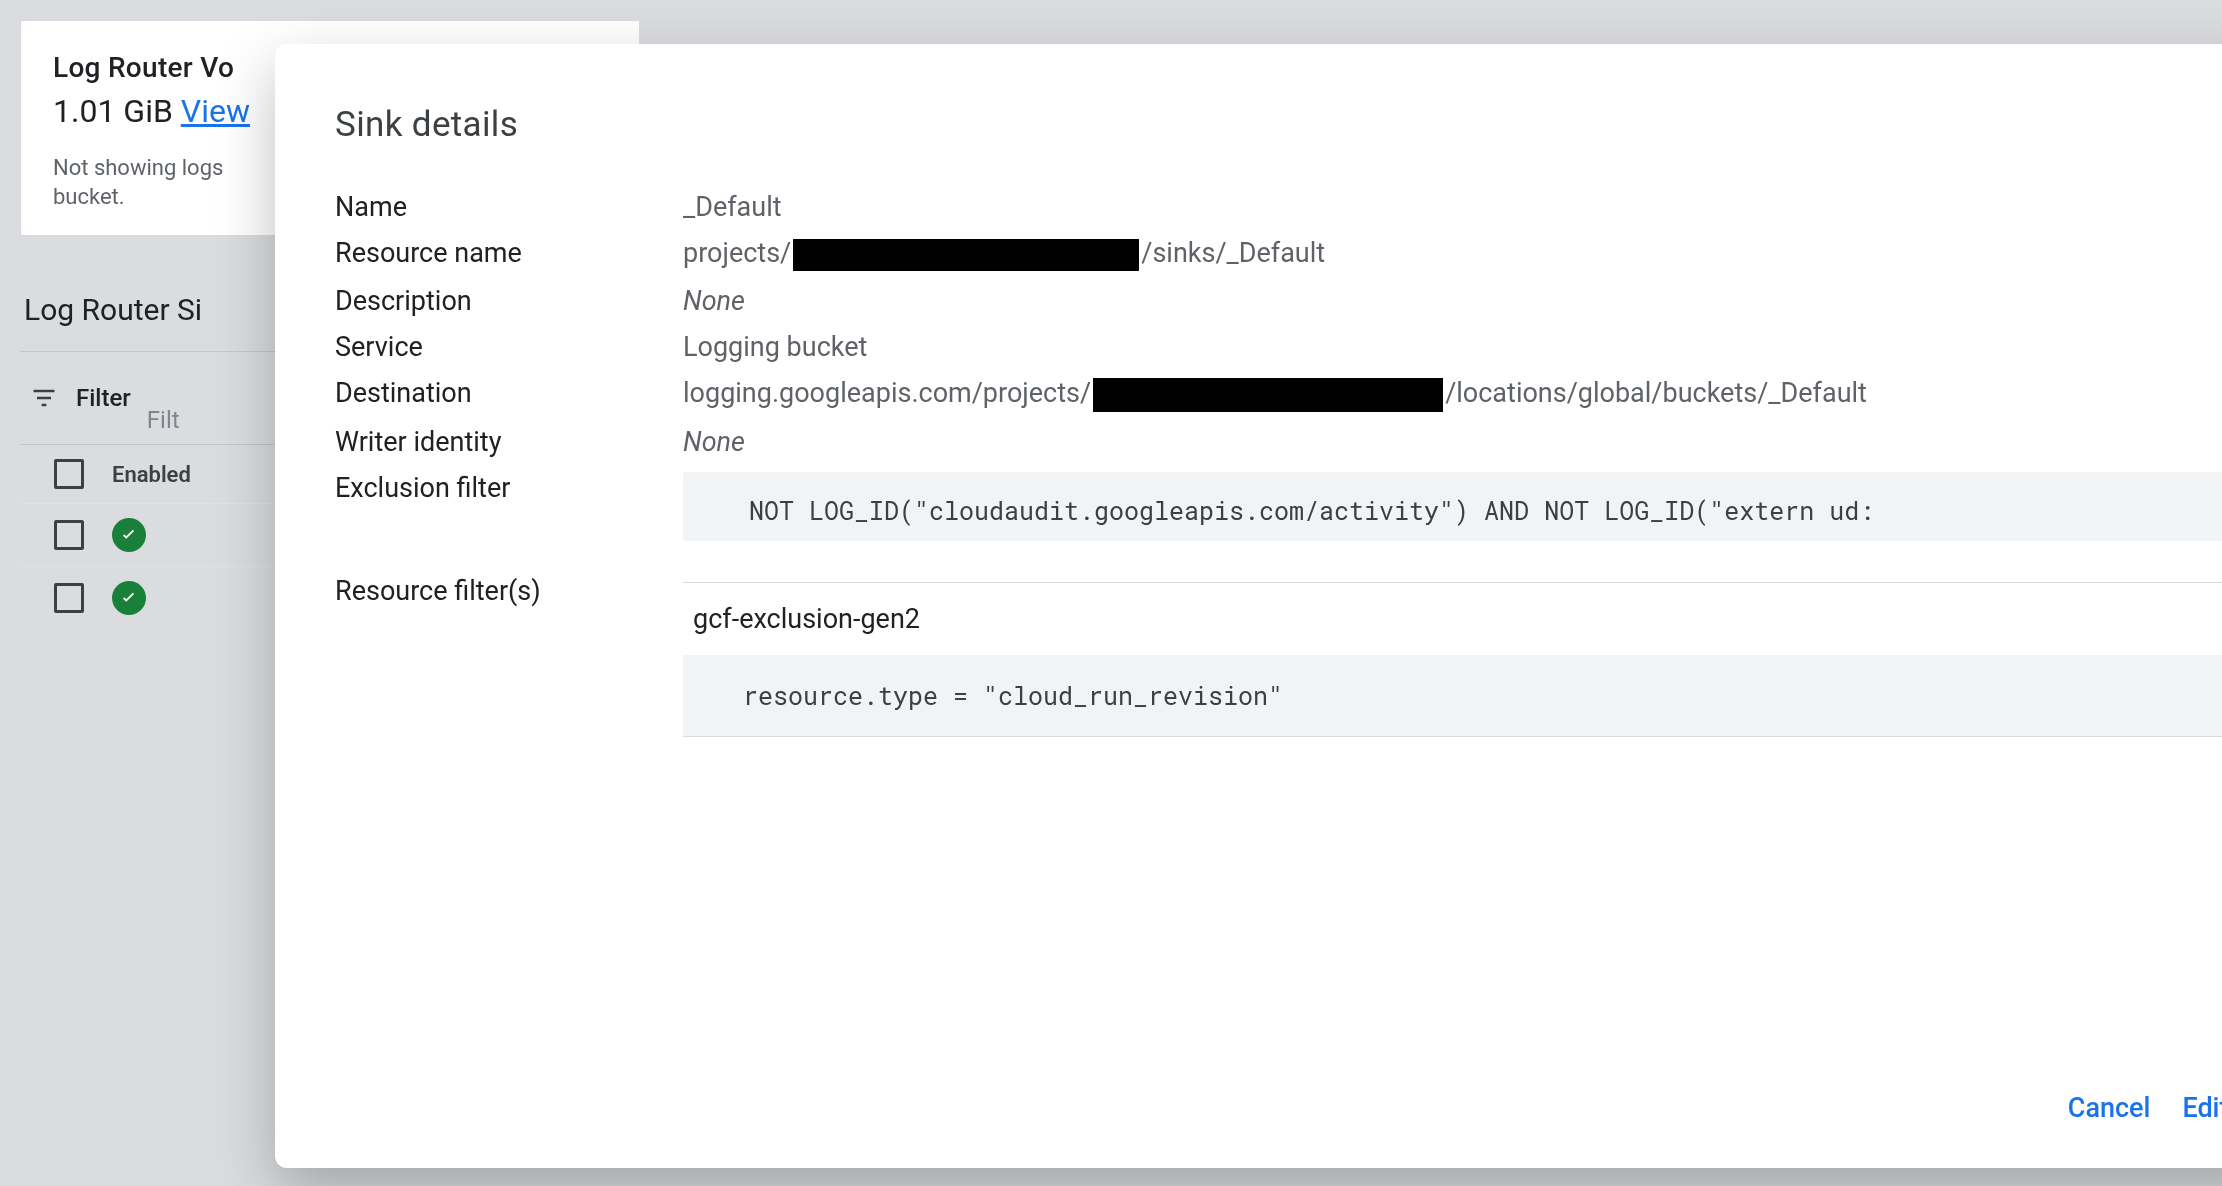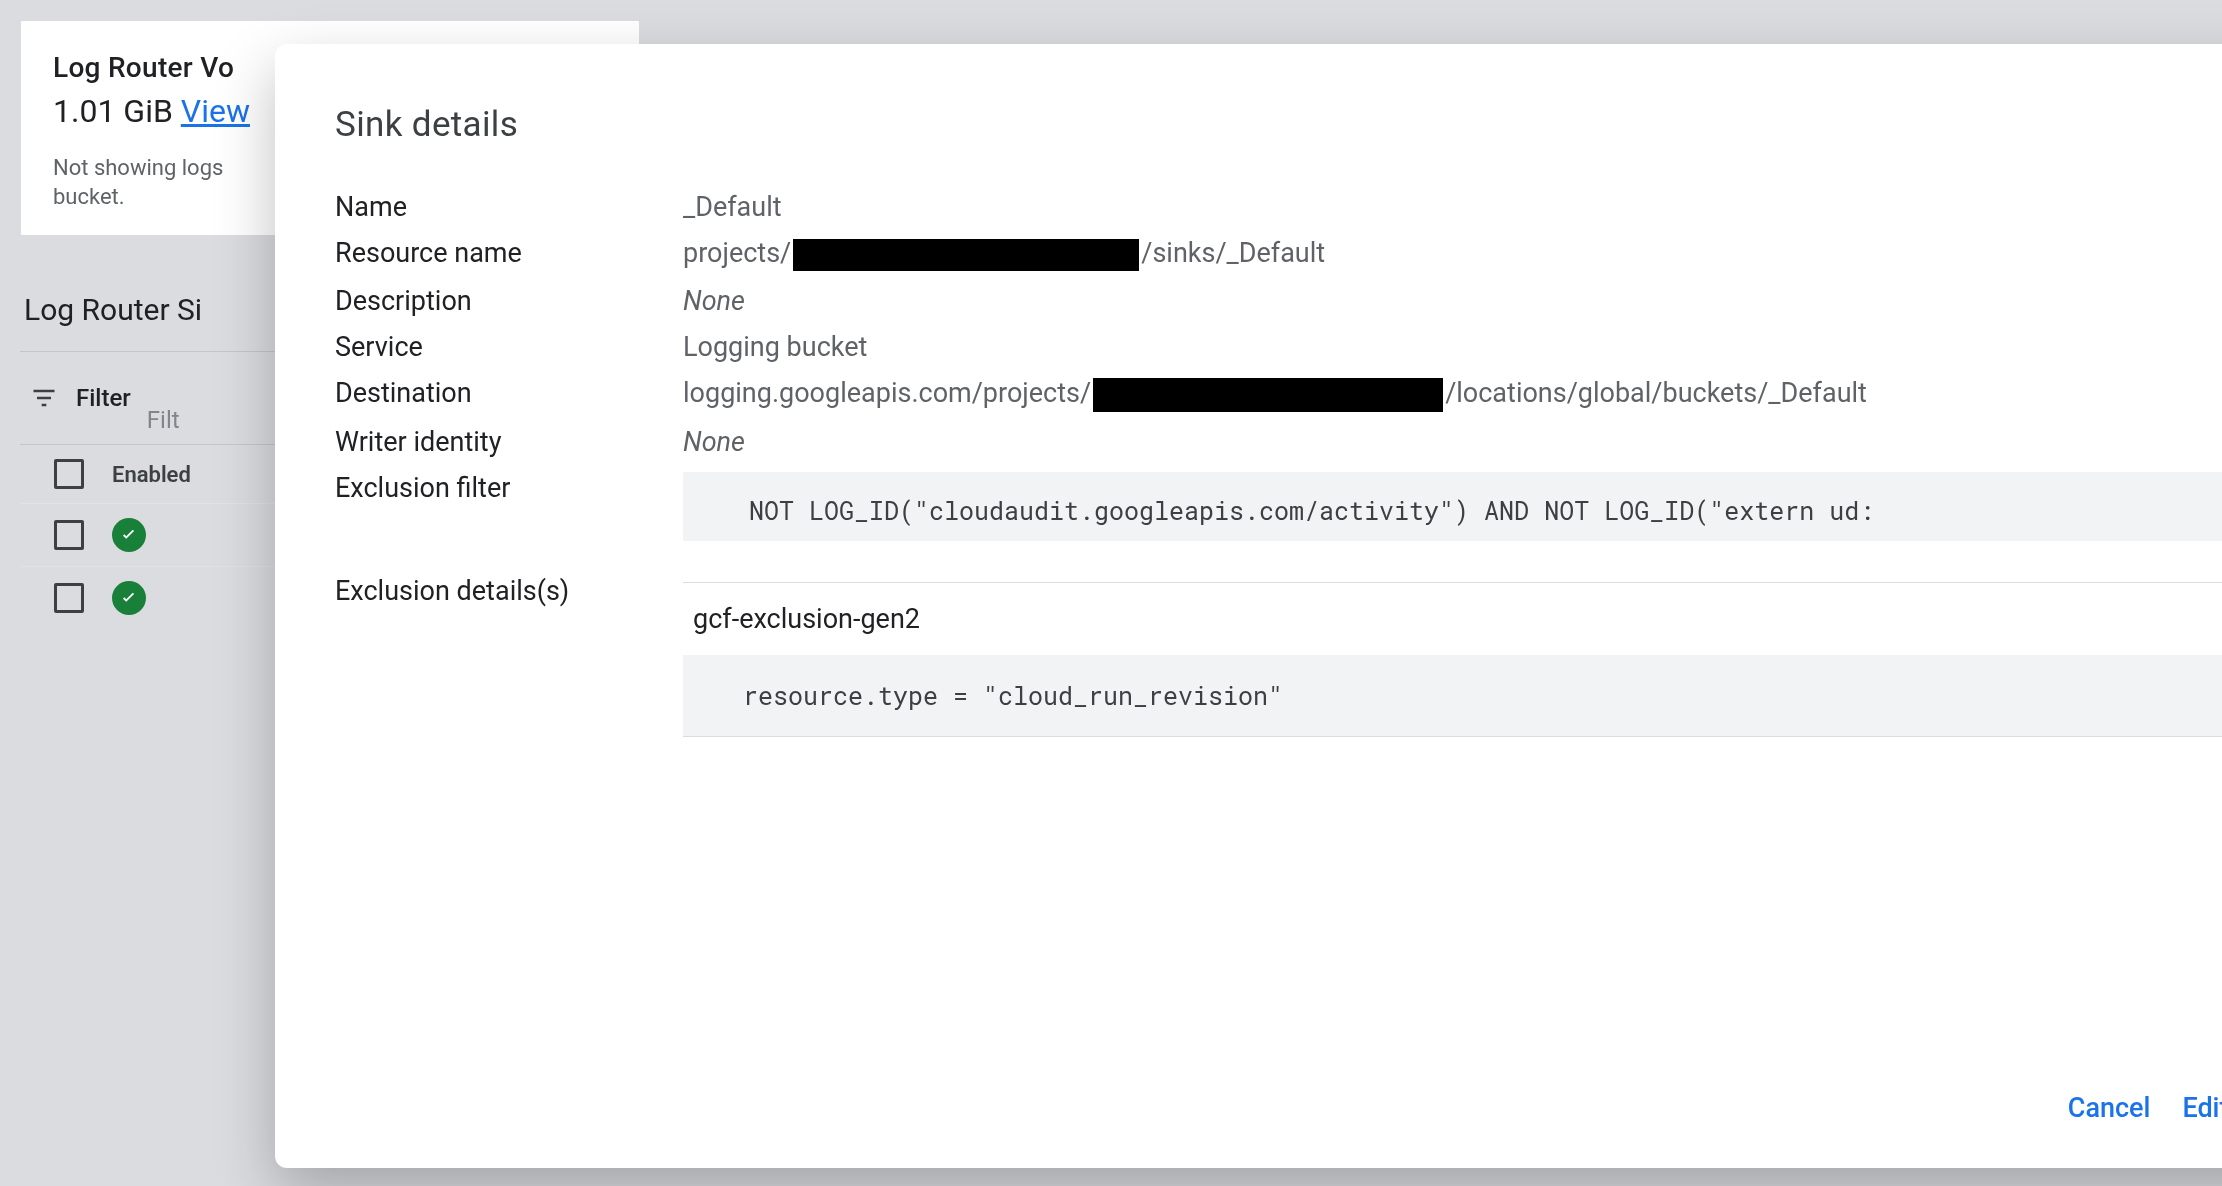--- a/index.html
+++ b/index.html
@@ -196,21 +196,21 @@
         <span>NOT LOG_ID("cloudaudit.googleapis.com/activity") AND NOT LOG_ID("extern   ud:</span>
         <span class="copy-btn">
           <svg viewBox="0 0 24 24" width="28" height="28" fill="#3c4043">
               <path d="M16 1H4a2 2 0 0 0-2 2v14h2V3h12V1zm3 4H8a2 2 0 0 0-2 2v14a2 2 0 0 0 2 2h11a2 2 0 0 0 2-2V7a2 2 0 0 0-2-2zm0 16H8V7h11v14z"></path>
             </svg>
         </span>
       </div>
     </div>
 
     <div class="row" style="margin-top:20px; align-items:flex-start;">
-      <div class="k">Exclusion details(s)</div>
+      <div class="k">Resource filter(s)</div>
       <div style="flex:1;">
         <div class="excl-row">
           <div class="excl-name">gcf-exclusion-gen2</div>
           <div class="excl-code">
             <span>resource.type = "cloud_run_revision"</span>
             <span class="copy-btn" style="right:24px;">
               <svg viewBox="0 0 24 24" width="28" height="28" fill="#3c4043">
                   <path d="M16 1H4a2 2 0 0 0-2 2v14h2V3h12V1zm3 4H8a2 2 0 0 0-2 2v14a2 2 0 0 0 2 2h11a2 2 0 0 0 2-2V7a2 2 0 0 0-2-2zm0 16H8V7h11v14z"></path>
                 </svg>
             </span>

